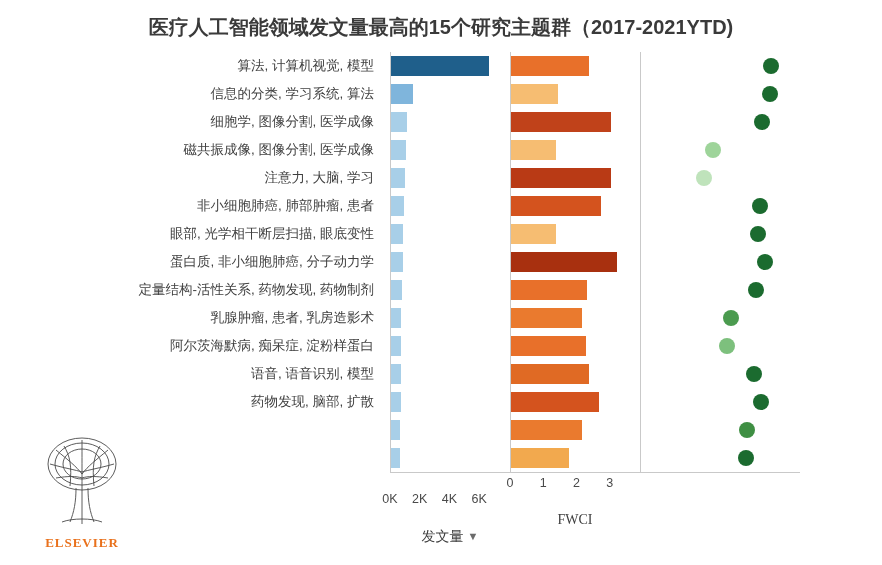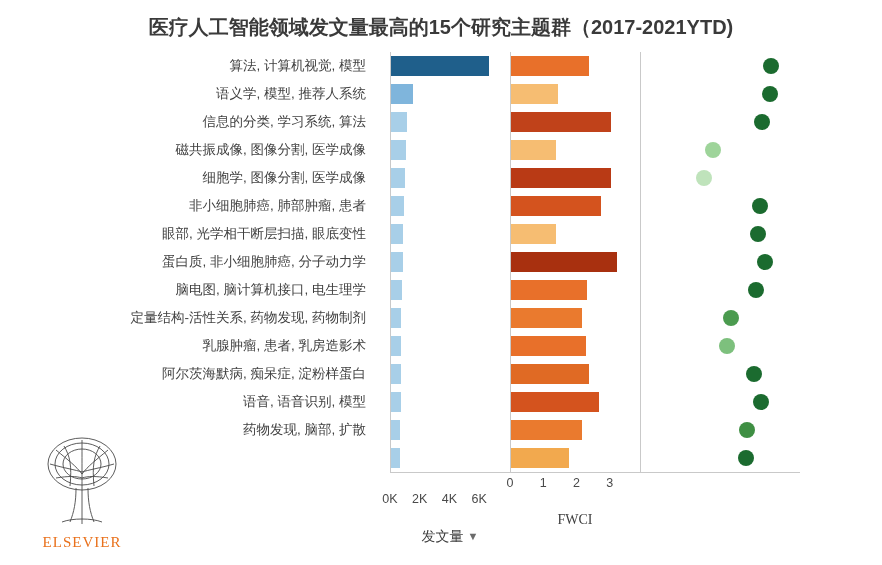--- a/index.html
+++ b/index.html
@@ -69,21 +69,21 @@
   .row {
     position: relative;
     height: 28px;
     box-sizing: border-box;
   }
   .row-label {
     position: relative;
     height: 28px;
     line-height: 28px;
     text-align: right;
-    padding-right: 24px;
+    padding-right: 16px;
     font-size: 13.5px;
     color: #3f3f3f;
     white-space: nowrap;
     box-sizing: border-box;
   }
   .bar {
     position: absolute;
     left: 0;
     top: 4px;
     height: 20px;
@@ -134,23 +134,24 @@
     width: 120px;
     height: 125px;
     text-align: center;
   }
   .logo-word {
     position: absolute;
     left: 0; bottom: 4px;
     width: 120px;
     text-align: center;
     font-family: "Liberation Serif", serif;
-    font-size: 15px;
+    font-size: 13px;
     letter-spacing: 1px;
     color: #e9711c;
+    font-weight: bold;
   }
   .tree-svg { position: absolute; left: 14px; top: 0; }
   .sort-icon {
     display: inline-block;
     margin-left: 4px;
     font-size: 11px;
     color: #6b6b6b;
     vertical-align: 1px;
   }
 </style>
@@ -158,28 +159,27 @@
 <body>
 
 <div class="chart-wrap">
 
   <div class="title">医疗人工智能领域发文量最高的15个研究主题群（2017-2021YTD)</div>
 
   <div class="plot">
 
     <div class="col-labels" id="col-labels">
         <div class="row-label">算法, 计算机视觉, 模型</div>
-        <div class="row-label">语义学, 模型, 推荐人系统</div>
         <div class="row-label">信息的分类, 学习系统, 算法</div>
+        <div class="row-label">细胞学, 图像分割, 医学成像</div>
         <div class="row-label">磁共振成像, 图像分割, 医学成像</div>
-        <div class="row-label">细胞学, 图像分割, 医学成像</div>
+        <div class="row-label">注意力, 大脑, 学习</div>
         <div class="row-label">非小细胞肺癌, 肺部肿瘤, 患者</div>
         <div class="row-label">眼部, 光学相干断层扫描, 眼底变性</div>
         <div class="row-label">蛋白质, 非小细胞肺癌, 分子动力学</div>
-        <div class="row-label">脑电图, 脑计算机接口, 电生理学</div>
         <div class="row-label">定量结构-活性关系, 药物发现, 药物制剂</div>
         <div class="row-label">乳腺肿瘤, 患者, 乳房造影术</div>
         <div class="row-label">阿尔茨海默病, 痴呆症, 淀粉样蛋白</div>
         <div class="row-label">语音, 语音识别, 模型</div>
         <div class="row-label">药物发现, 脑部, 扩散</div>
       </div>
 
     <div class="col-count" id="col-count">
         <div class="row">
           <div class="bar" style="width: 98.1081px; background: rgb(31, 95, 139);"></div>

